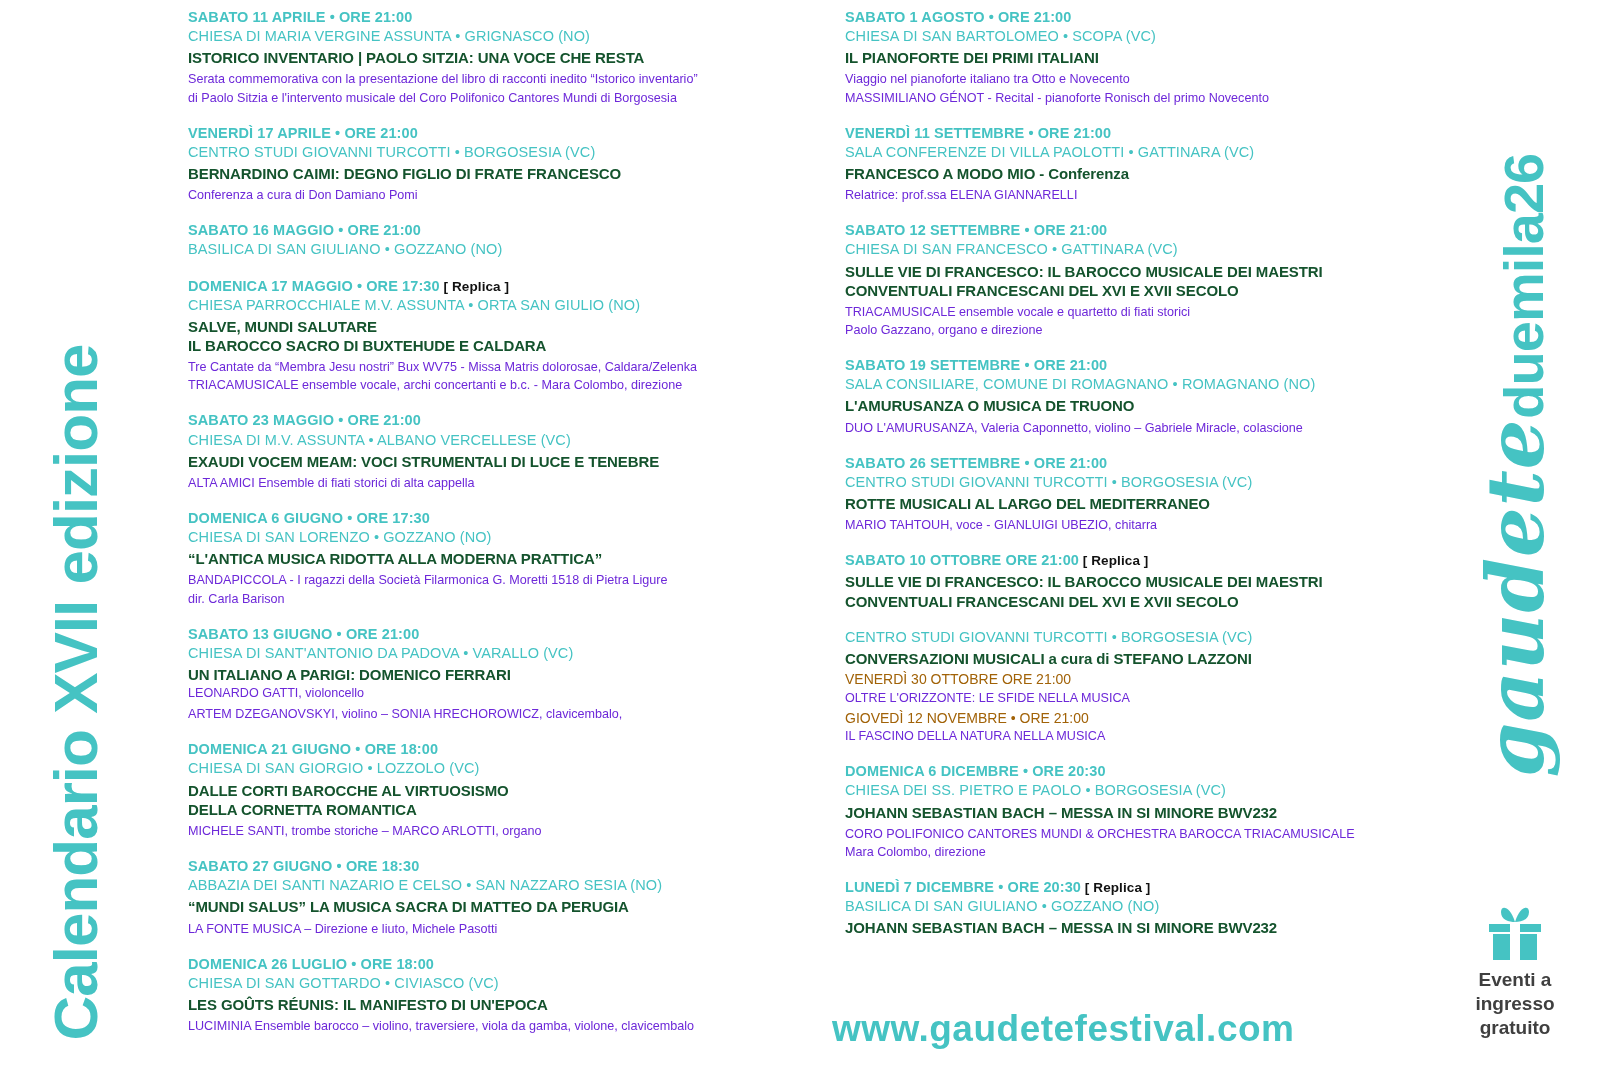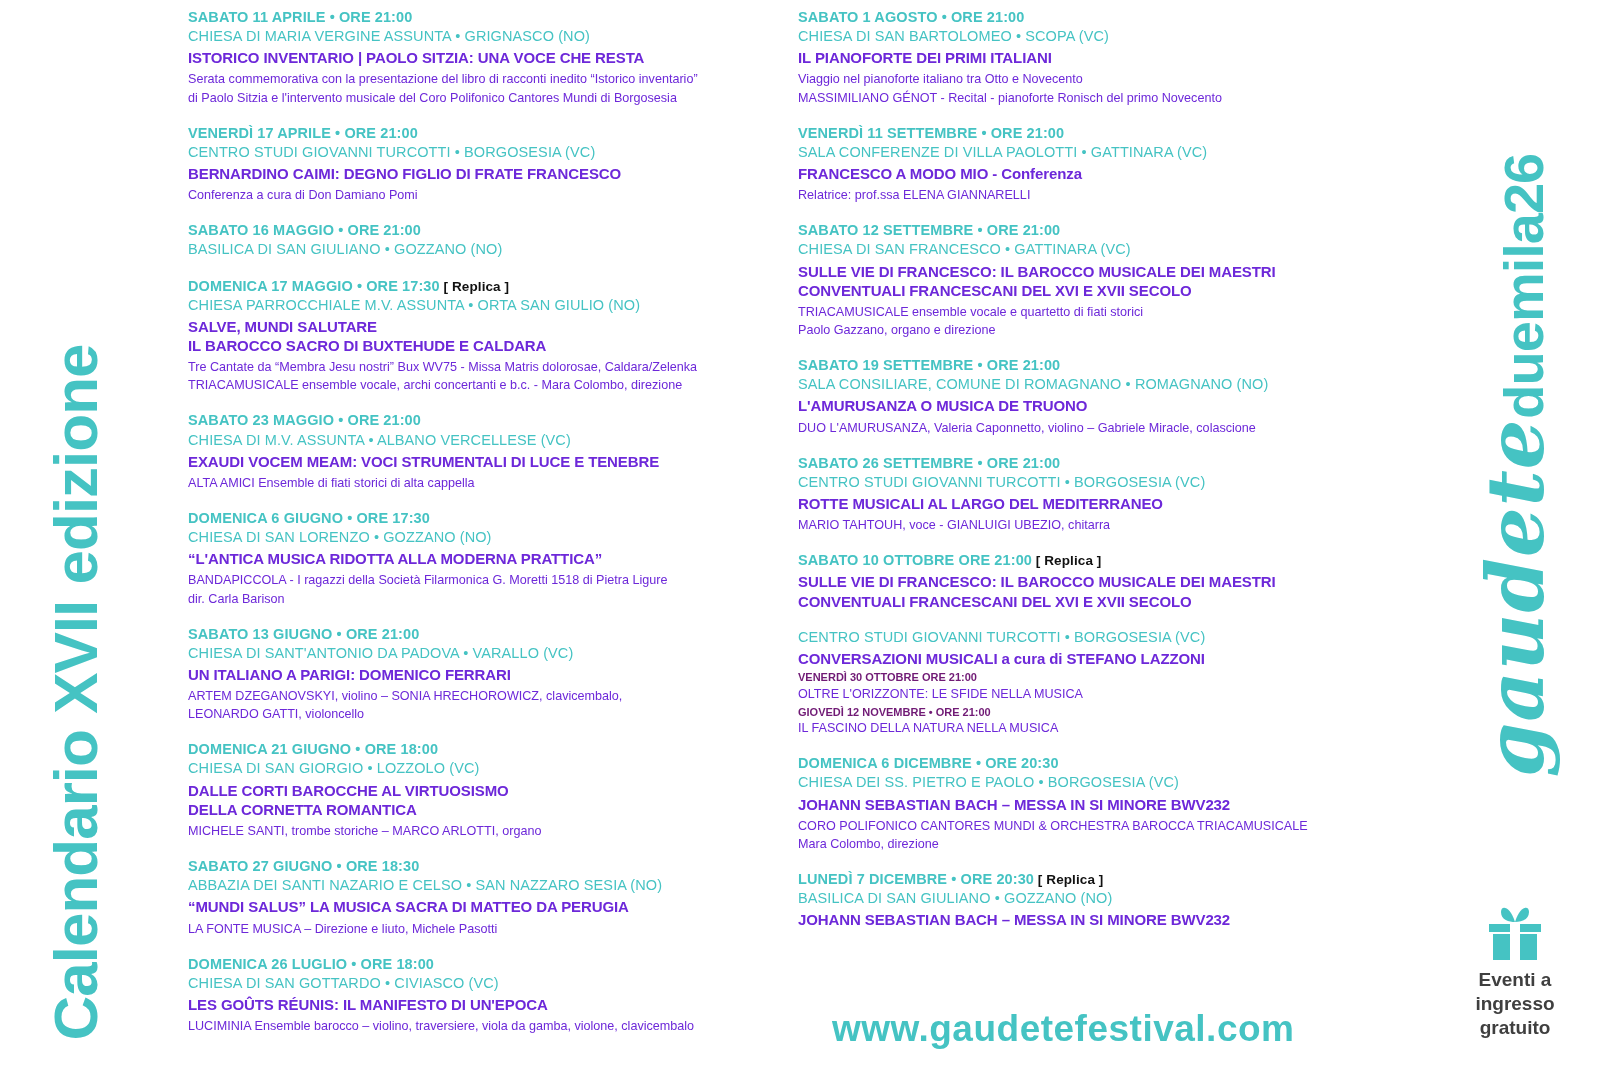--- a/index.html
+++ b/index.html
@@ -43,62 +43,62 @@
     letter-spacing: -1px;
     white-space: nowrap;
   }
 
   
   .col {
     position: absolute;
     top: 8px;
   }
   .col-left { left: 188px; width: 610px; }
-  .col-right { left: 798px; width: 600px; }
+  .col-right { left: 845px; width: 600px; }
 
   .event { margin-bottom: 17px; }
 
   .ev-when {
     color: #45c3c3;
     font-weight: bold;
     font-size: 14.5px;
     line-height: 1.32;
     letter-spacing: 0.1px;
   }
   .ev-where {
     color: #45c3c3;
     font-weight: normal;
     font-size: 14.5px;
     line-height: 1.32;
     letter-spacing: 0.1px;
   }
   .ev-title {
-    color: #6d28d9;
+    color: #14532d;
     font-weight: bold;
     font-size: 15px;
     line-height: 1.28;
     margin-top: 2px;
     letter-spacing: -0.1px;
   }
   .ev-line {
     color: #6d28d9;
     font-size: 12.6px;
     line-height: 1.36;
     margin-top: 1px;
   }
   .ev-line.gap { margin-top: 4px; }
   .replica {
     color: #111111;
     font-weight: bold;
     font-size: 13.5px;
   }
   .ev-sub-head {
-    color: #701a75;
-    font-weight: bold;
-    font-size: 11px;
+    color: #a16207;
+    font-weight: normal;
+    font-size: 14px;
     line-height: 1.32;
     margin-top: 2px;
   }
 
   
   .logo-wrap {
     position: absolute;
     right: 0px;
     top: 0px;
     width: 160px;
@@ -201,22 +201,22 @@
         <div class="ev-when">DOMENICA 6 GIUGNO • ORE 17:30</div>
         <div class="ev-where">CHIESA DI SAN LORENZO • GOZZANO (NO)</div>
         <div class="ev-title">“L'ANTICA MUSICA RIDOTTA ALLA MODERNA PRATTICA”</div>
         <div class="ev-line gap">BANDAPICCOLA - I ragazzi della Società Filarmonica G. Moretti 1518 di Pietra Ligure</div>
         <div class="ev-line">dir. Carla Barison</div>
       </div>
       <div class="event">
         <div class="ev-when">SABATO 13 GIUGNO • ORE 21:00</div>
         <div class="ev-where">CHIESA DI SANT'ANTONIO DA PADOVA • VARALLO (VC)</div>
         <div class="ev-title">UN ITALIANO A PARIGI: DOMENICO FERRARI</div>
+        <div class="ev-line">LEONARDO GATTI, violoncello</div>
         <div class="ev-line gap">ARTEM DZEGANOVSKYI, violino – SONIA HRECHOROWICZ, clavicembalo,</div>
-        <div class="ev-line">LEONARDO GATTI, violoncello</div>
       </div>
       <div class="event">
         <div class="ev-when">DOMENICA 21 GIUGNO • ORE 18:00</div>
         <div class="ev-where">CHIESA DI SAN GIORGIO • LOZZOLO (VC)</div>
         <div class="ev-title">DALLE CORTI BAROCCHE AL VIRTUOSISMO</div>
         <div class="ev-title" style="margin-top: 0px;">DELLA CORNETTA ROMANTICA</div>
         <div class="ev-line gap">MICHELE SANTI, trombe storiche – MARCO ARLOTTI, organo</div>
       </div>
       <div class="event">
         <div class="ev-when">SABATO 27 GIUGNO • ORE 18:30</div>

